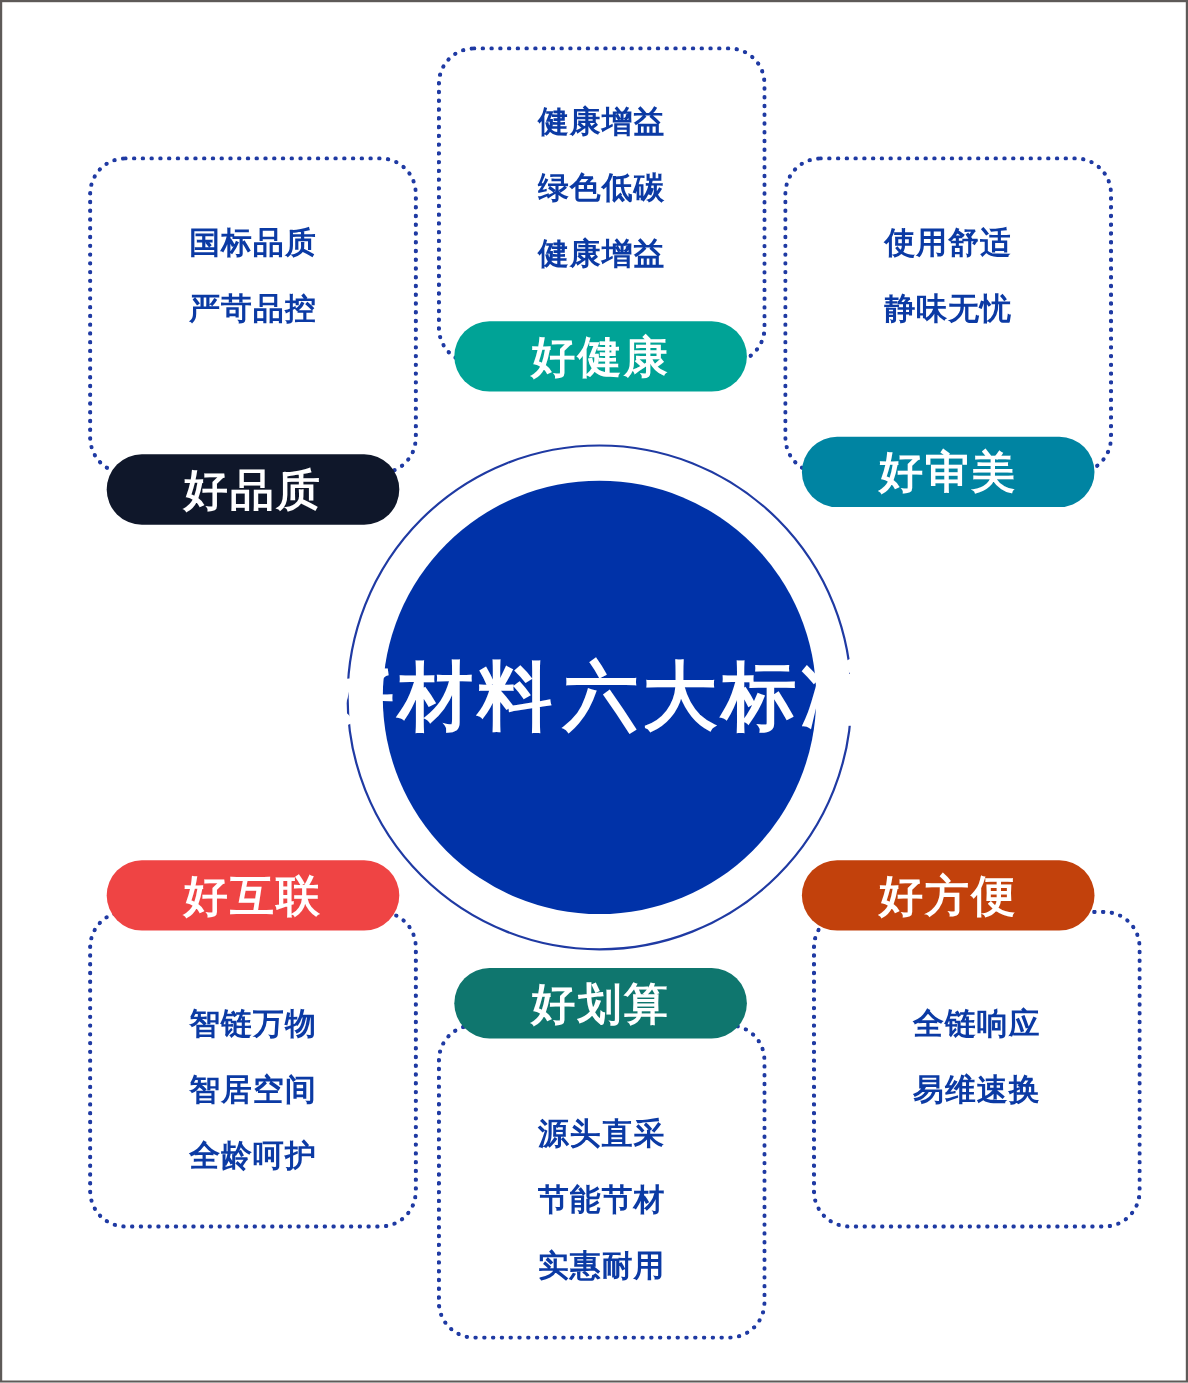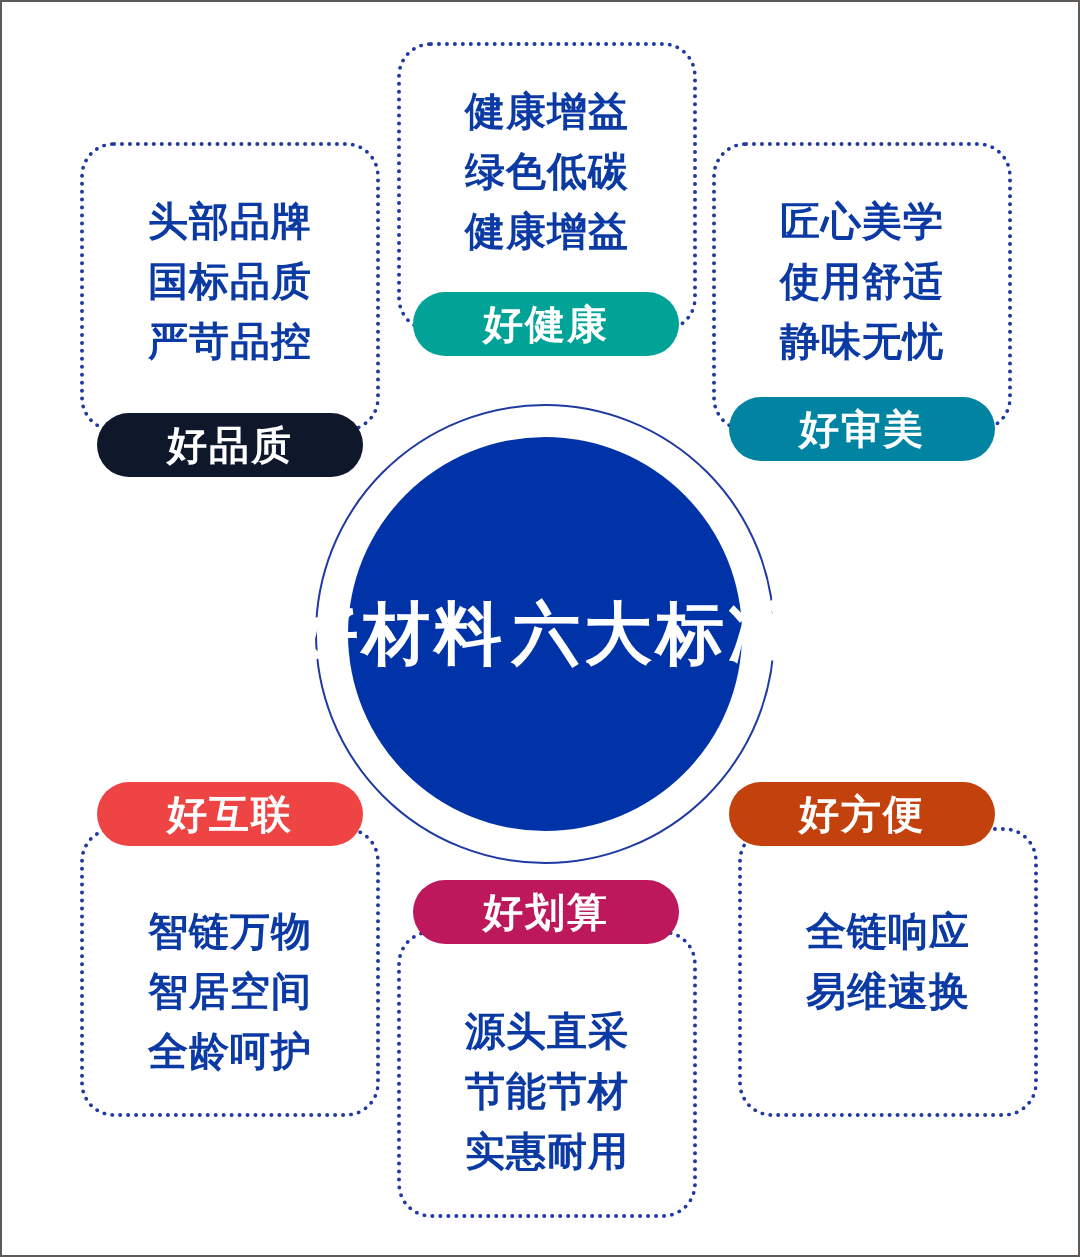--- a/index.html
+++ b/index.html
@@ -29,21 +29,21 @@
     .card-lines {
       position: absolute;
       left: 0;
       right: 0;
       display: flex;
       flex-direction: column;
       align-items: center;
       gap: 10px;
     }
     .card-line {
-      font-size: 40px;
+      font-size: 28px;
       font-weight: bold;
       color: #0b3aa4;
       letter-spacing: 1px;
       line-height: 50px;
       white-space: nowrap;
     }
     .pill {
       position: absolute;
       width: 266px;
       height: 64px;
@@ -90,39 +90,37 @@
       white-space: nowrap;
     }
   </style>
 </head>
 <body>
 
 <div class="canvas">
 
   <div class="card" style="left:78px; top:140px;">
     <div class="card-lines" style="top:50px;">
-      <div class="card-line">头部品牌</div>
       <div class="card-line">国标品质</div>
       <div class="card-line">严苛品控</div>
     </div>
   </div>
   <div class="pill" style="left:95px; top:411px; background:#0f172a;">好品质</div>
 
   <div class="card" style="left:395px; top:40px;">
     <div class="card-lines" style="top:40px;">
       <div class="card-line">健康增益</div>
       <div class="card-line">绿色低碳</div>
       <div class="card-line">健康增益</div>
     </div>
   </div>
   <div class="pill" style="left:411px; top:290px; background:#00a396;">好健康</div>
 
   <div class="card" style="left:710px; top:140px;">
     <div class="card-lines" style="top:50px;">
-      <div class="card-line">匠心美学</div>
       <div class="card-line">使用舒适</div>
       <div class="card-line">静味无忧</div>
     </div>
   </div>
   <div class="pill" style="left:727px; top:395px; background:#0084a2;">好审美</div>
 
   <div class="ring"></div>
   <div class="hub" style="background:#0032a8;">
     <div class="hub-line">好材料</div>
     <div class="hub-line">六大标准</div>
@@ -137,21 +135,21 @@
   </div>
   <div class="pill" style="left:95px; top:780px; background:#ef4444;">好互联</div>
 
   <div class="card" style="left:395px; top:928px; height:288px;">
     <div class="card-lines" style="top:72px;">
       <div class="card-line">源头直采</div>
       <div class="card-line">节能节材</div>
       <div class="card-line">实惠耐用</div>
     </div>
   </div>
-  <div class="pill" style="left:411px; top:878px; background:#be185d;">好划算</div>
+  <div class="pill" style="left:411px; top:878px; background:#0f766e;">好划算</div>
 
   <div class="card" style="left:736px; top:825px;text-align:center;">
     <div class="card-lines" style="top:75px;">
       <div class="card-line">全链响应</div>
       <div class="card-line">易维速换</div>
     </div>
   </div>
   <div class="pill" style="left:727px; top:780px; background:#c2410c;">好方便</div>
 
 </div>

